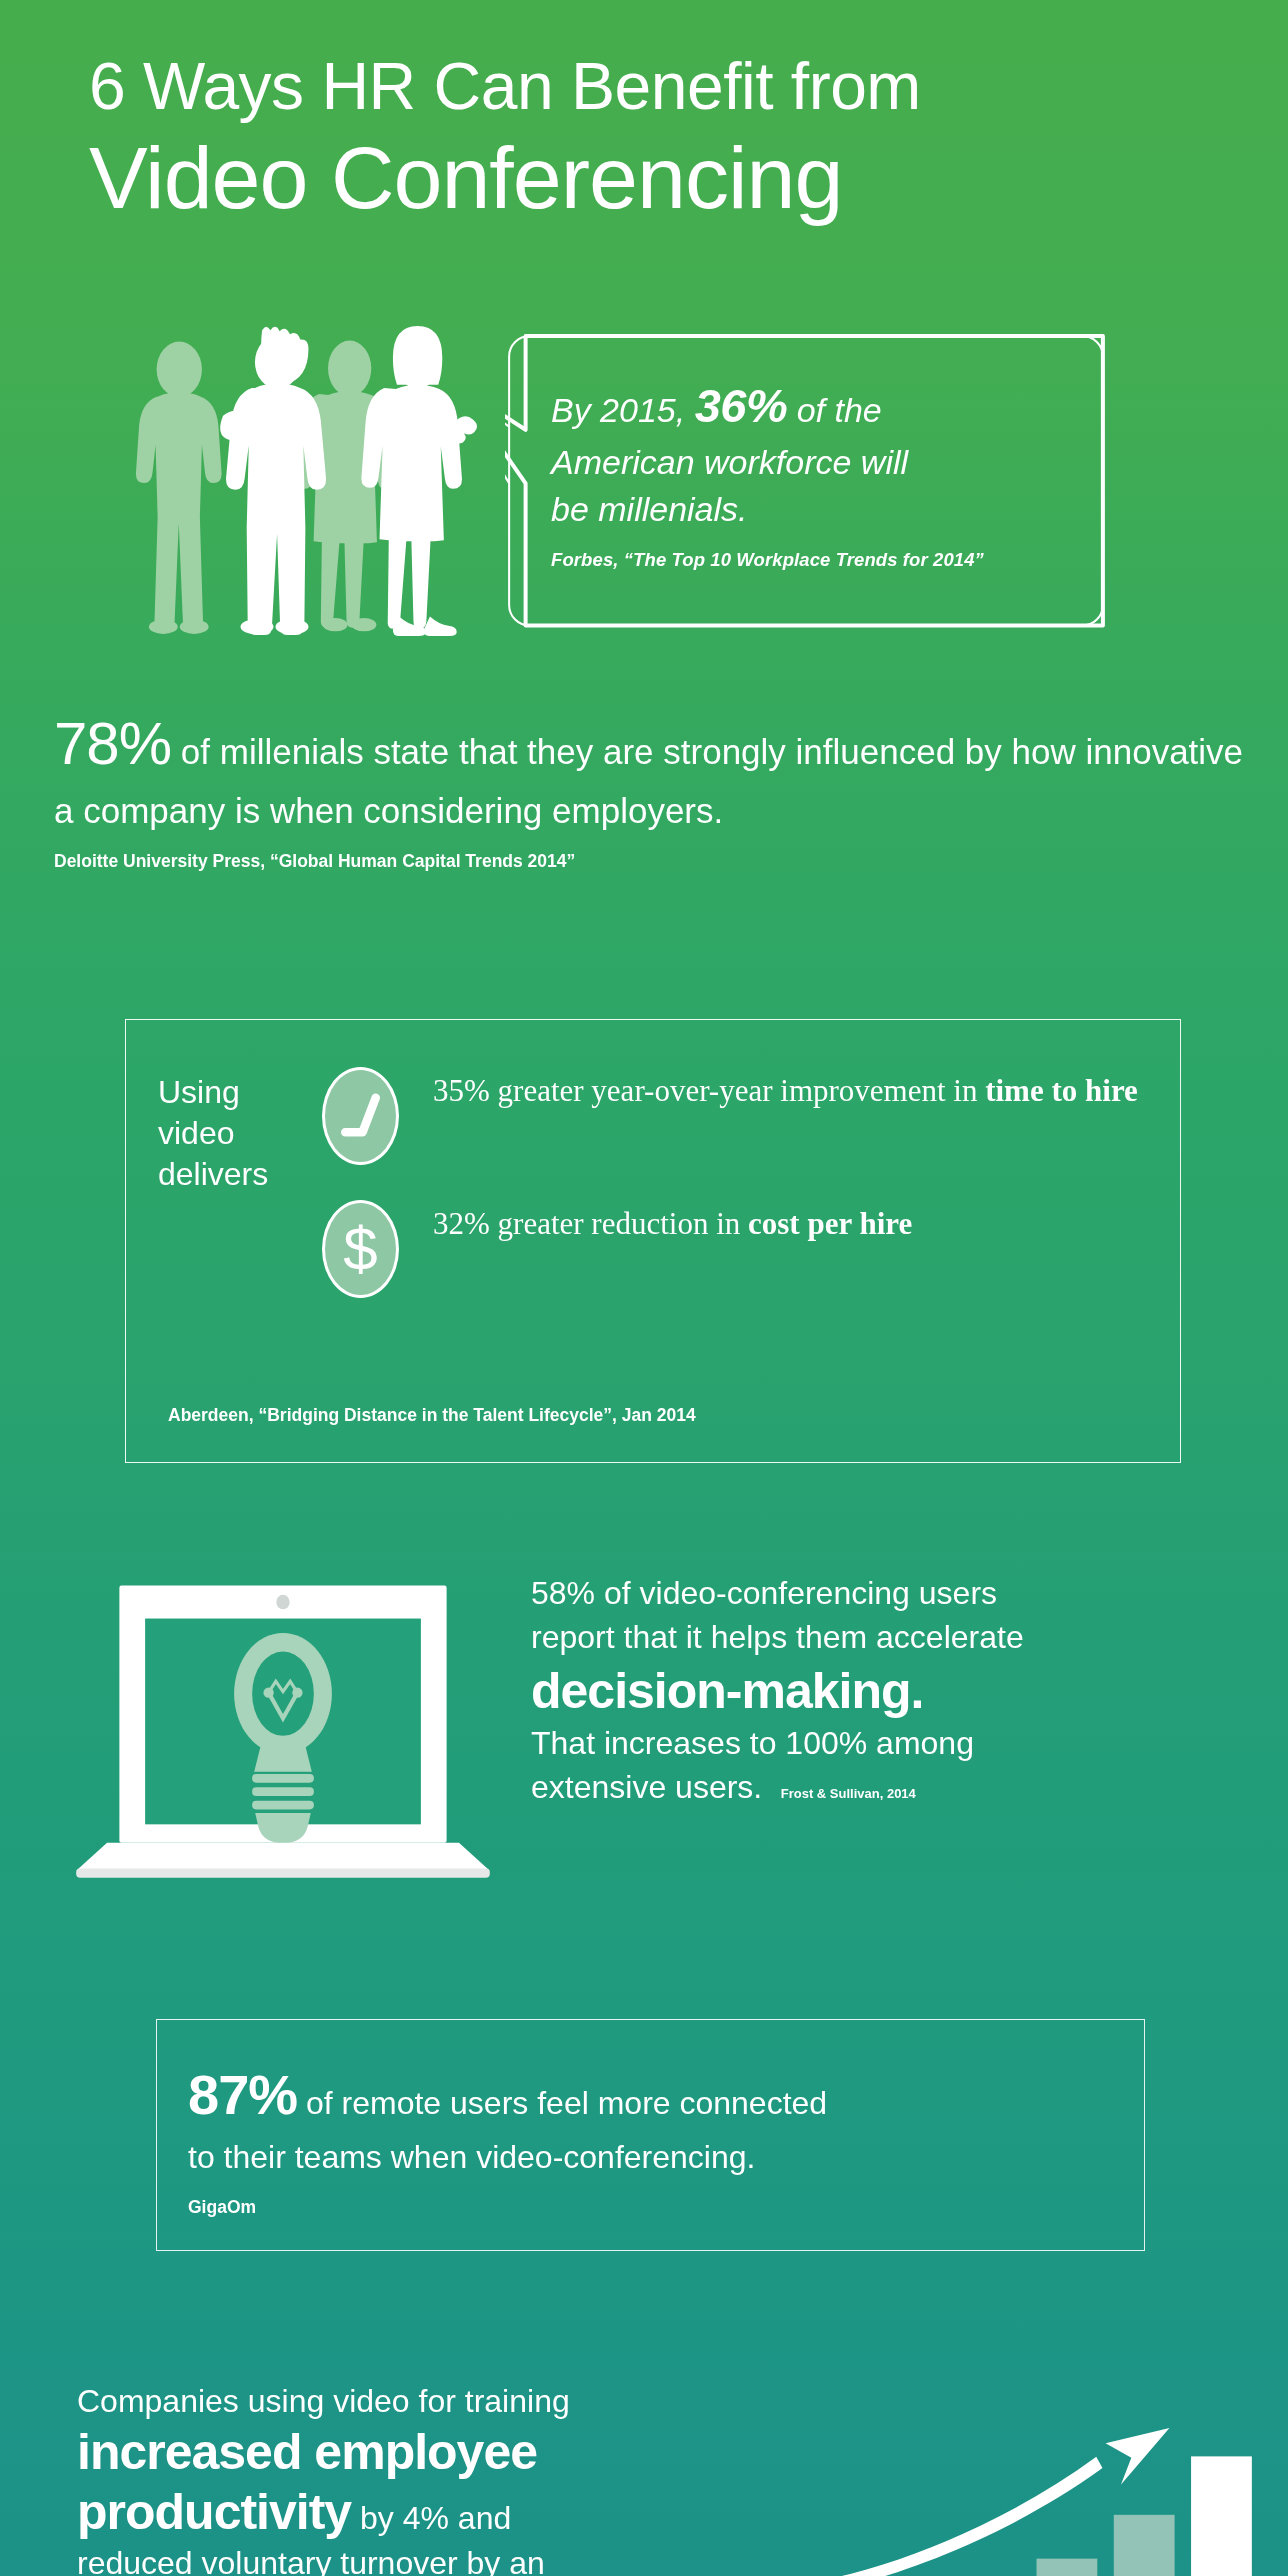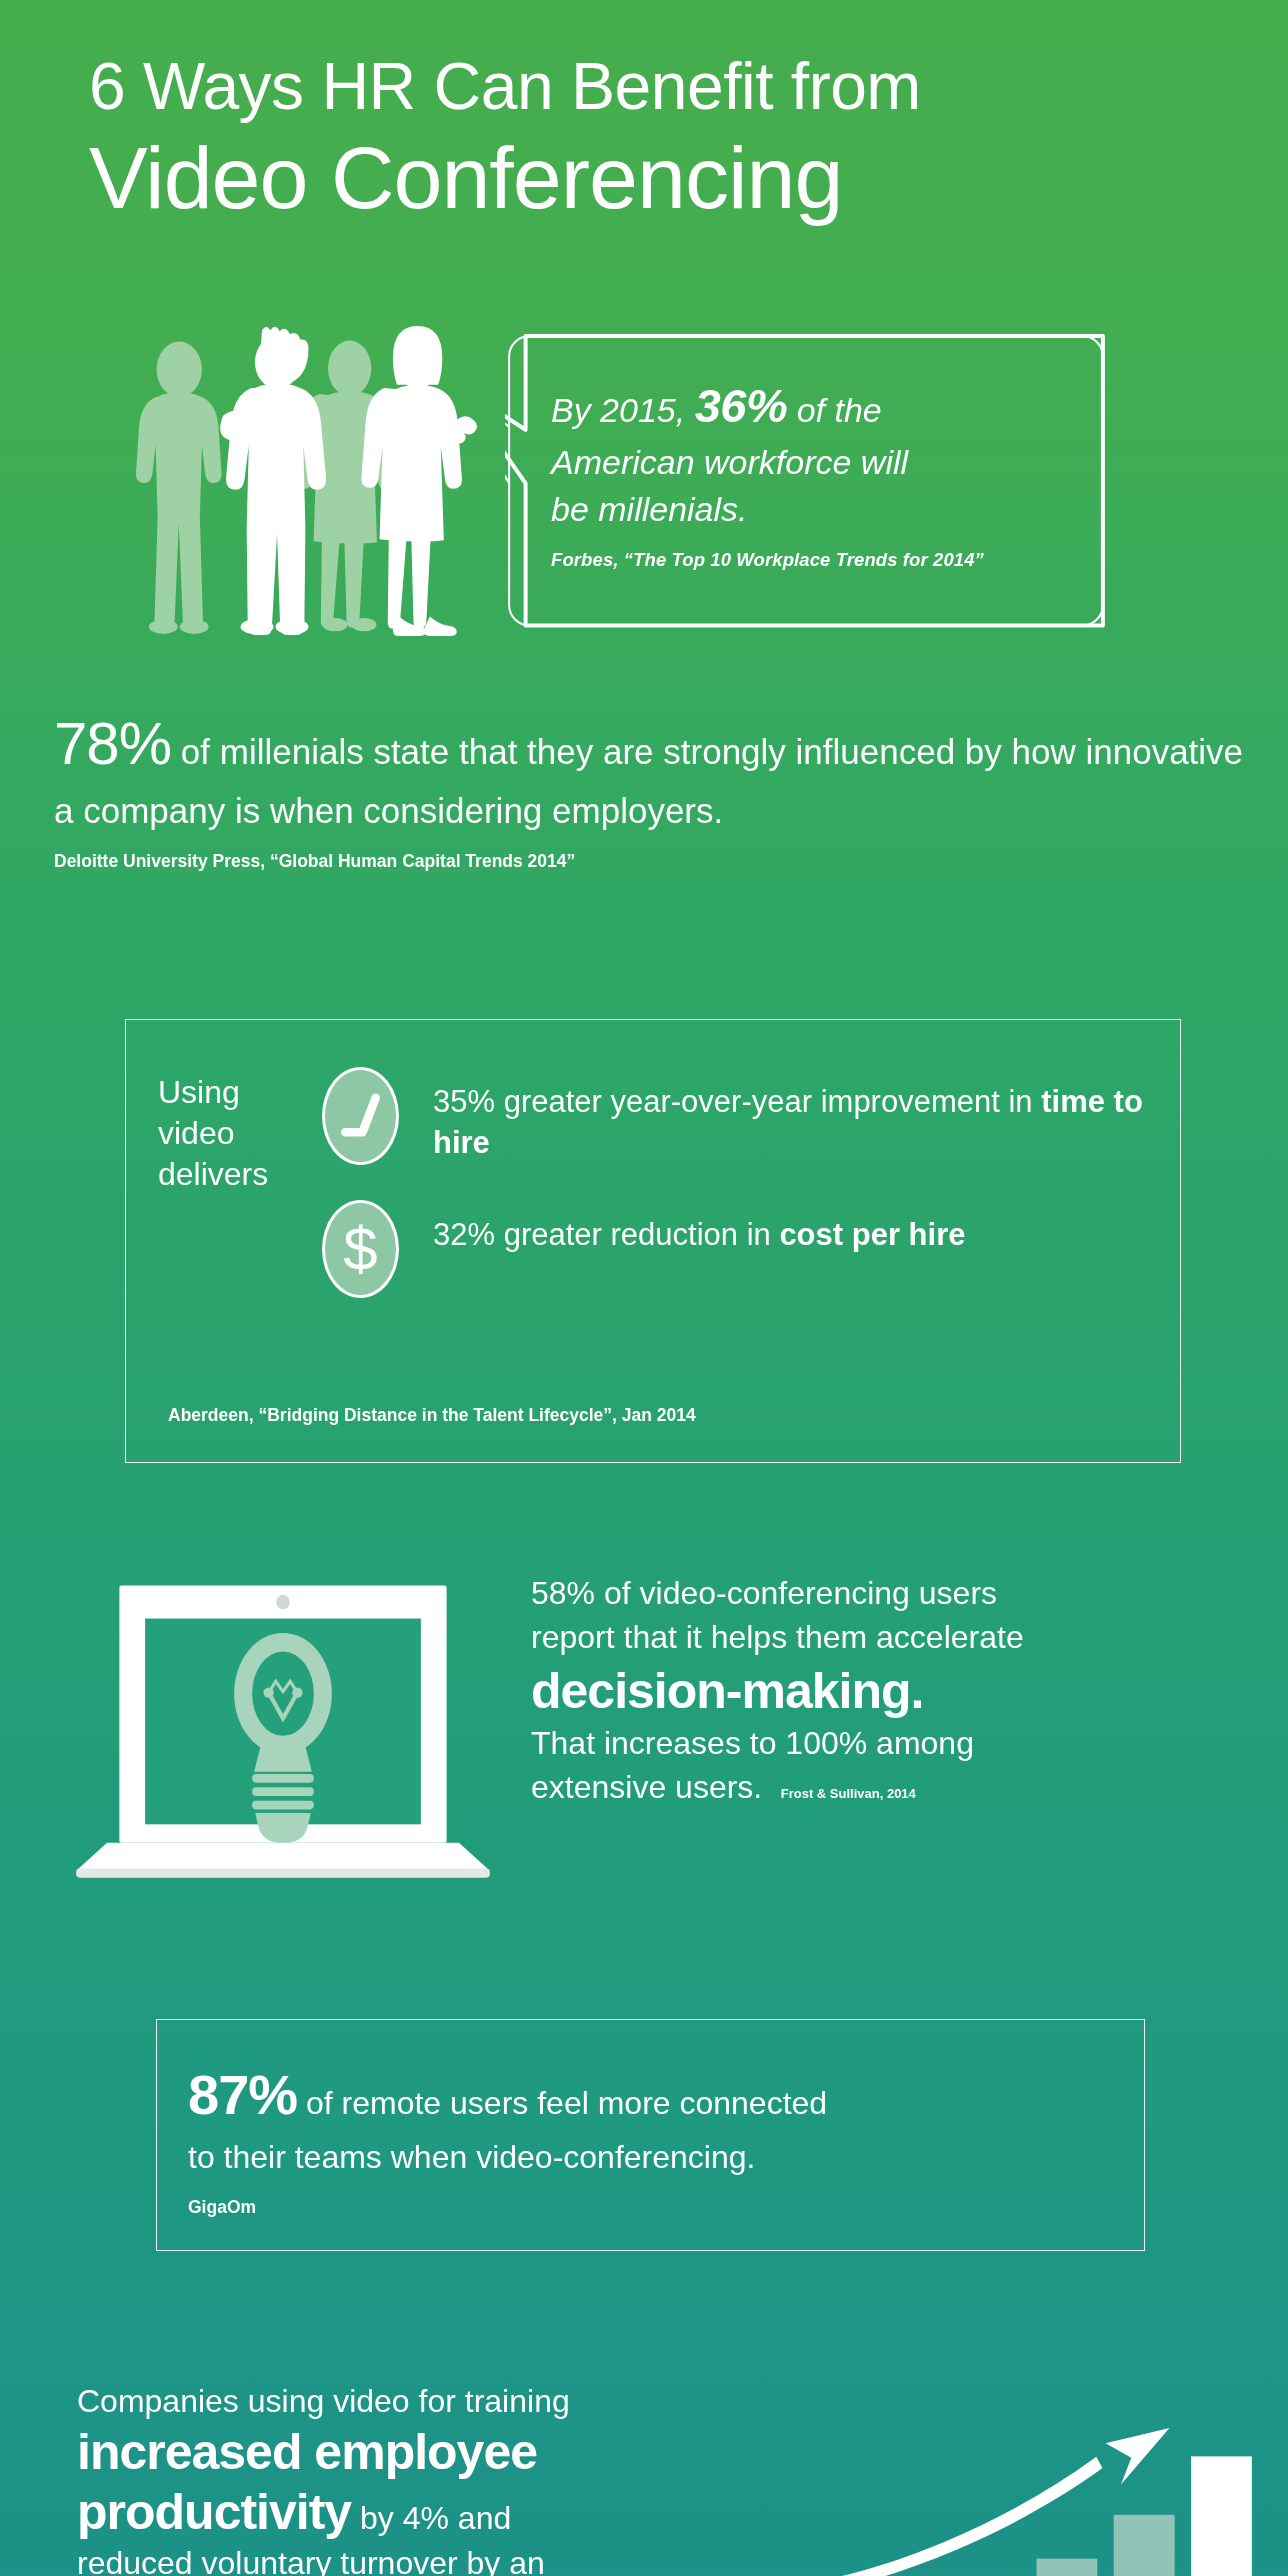--- a/index.html
+++ b/index.html
@@ -112,22 +112,22 @@
   }
   .vrow { position:absolute; left:196px; right:20.6px; }
   .vrow .icon-circle {
     position:absolute; left:0; top:0;
     width:77px; height:98px;
     border-radius:50%;
     background:#8dc7a4;
     border:3.1px solid #ffffff;
   }
   .vrow .vtext {
-    position:absolute; left:111px; right:0; top:14px;
-    font-size:31px; font-weight:300; line-height:1.33;
+    position:absolute; left:111px; right:0; top:3px;
+    font-size:31px; font-weight:300; line-height:1.33;font-family:Liberation Serif, serif;
   }
   .vrow .vtext b { font-weight:700; }
   #vrow1 { top:47px; }
   #vrow2 { top:180px; }
   #videobox-src {
     position:absolute; left:42px; bottom:36px;
     font-size:17.5px; font-weight:700;
   }
 
   

